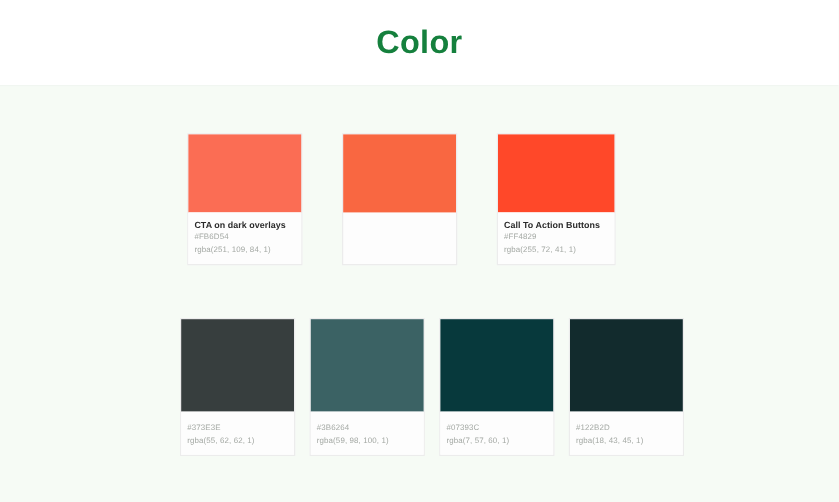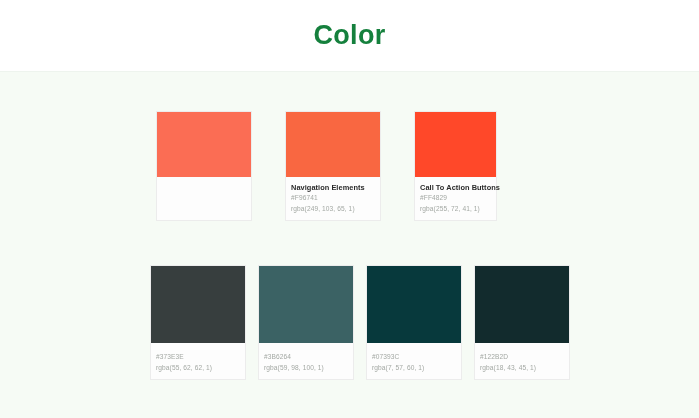--- a/index.html
+++ b/index.html
@@ -61,21 +61,21 @@
 
   
   .swatch-card {
     width: 96px;
     background: #fdfdfd;
     border: 1px solid #ececec;
     display: flex;
     flex-direction: column;
   }
 
-  .swatch-card.wide { width: 83px; }
+  .swatch-card.wide { width: 99px; }
 
   .swatch-chip {
     width: 100%;
     display: block;
   }
 
   .row-accent .swatch-chip { height: 65px; }
   .row-neutral .swatch-chip { height: 77px; }
 
   .swatch-meta {
@@ -117,29 +117,29 @@
 <div class="page-header" style="background: rgb(255, 255, 255);">
   <h1 class="page-title" style="color: #15803d;">Color</h1>
 </div>
 
 <div class="palette-canvas" style="background: rgb(246, 251, 245);">
 
   <div class="swatch-row row-accent">
 
     <div class="swatch-card">
       <div class="swatch-chip" style="background-color: rgb(251, 109, 84);"></div>
+      <div class="swatch-meta">
+        <div class="swatch-name">CTA on dark overlays</div>
+        <div class="swatch-hex">#FB6D54</div>
+        <div class="swatch-rgba">rgba(251, 109, 84, 1)</div>
+      </div>
     </div>
 
     <div class="swatch-card">
       <div class="swatch-chip" style="background-color: rgb(249, 103, 65);"></div>
-      <div class="swatch-meta">
-        <div class="swatch-name">Navigation Elements</div>
-        <div class="swatch-hex">#F96741</div>
-        <div class="swatch-rgba">rgba(249, 103, 65, 1)</div>
-      </div>
     </div>
 
     <div class="swatch-card wide">
       <div class="swatch-chip" style="background-color: rgb(255, 72, 41);"></div>
       <div class="swatch-meta">
         <div class="swatch-name">Call To Action Buttons</div>
         <div class="swatch-hex">#FF4829</div>
         <div class="swatch-rgba">rgba(255, 72, 41, 1)</div>
       </div>
     </div>

